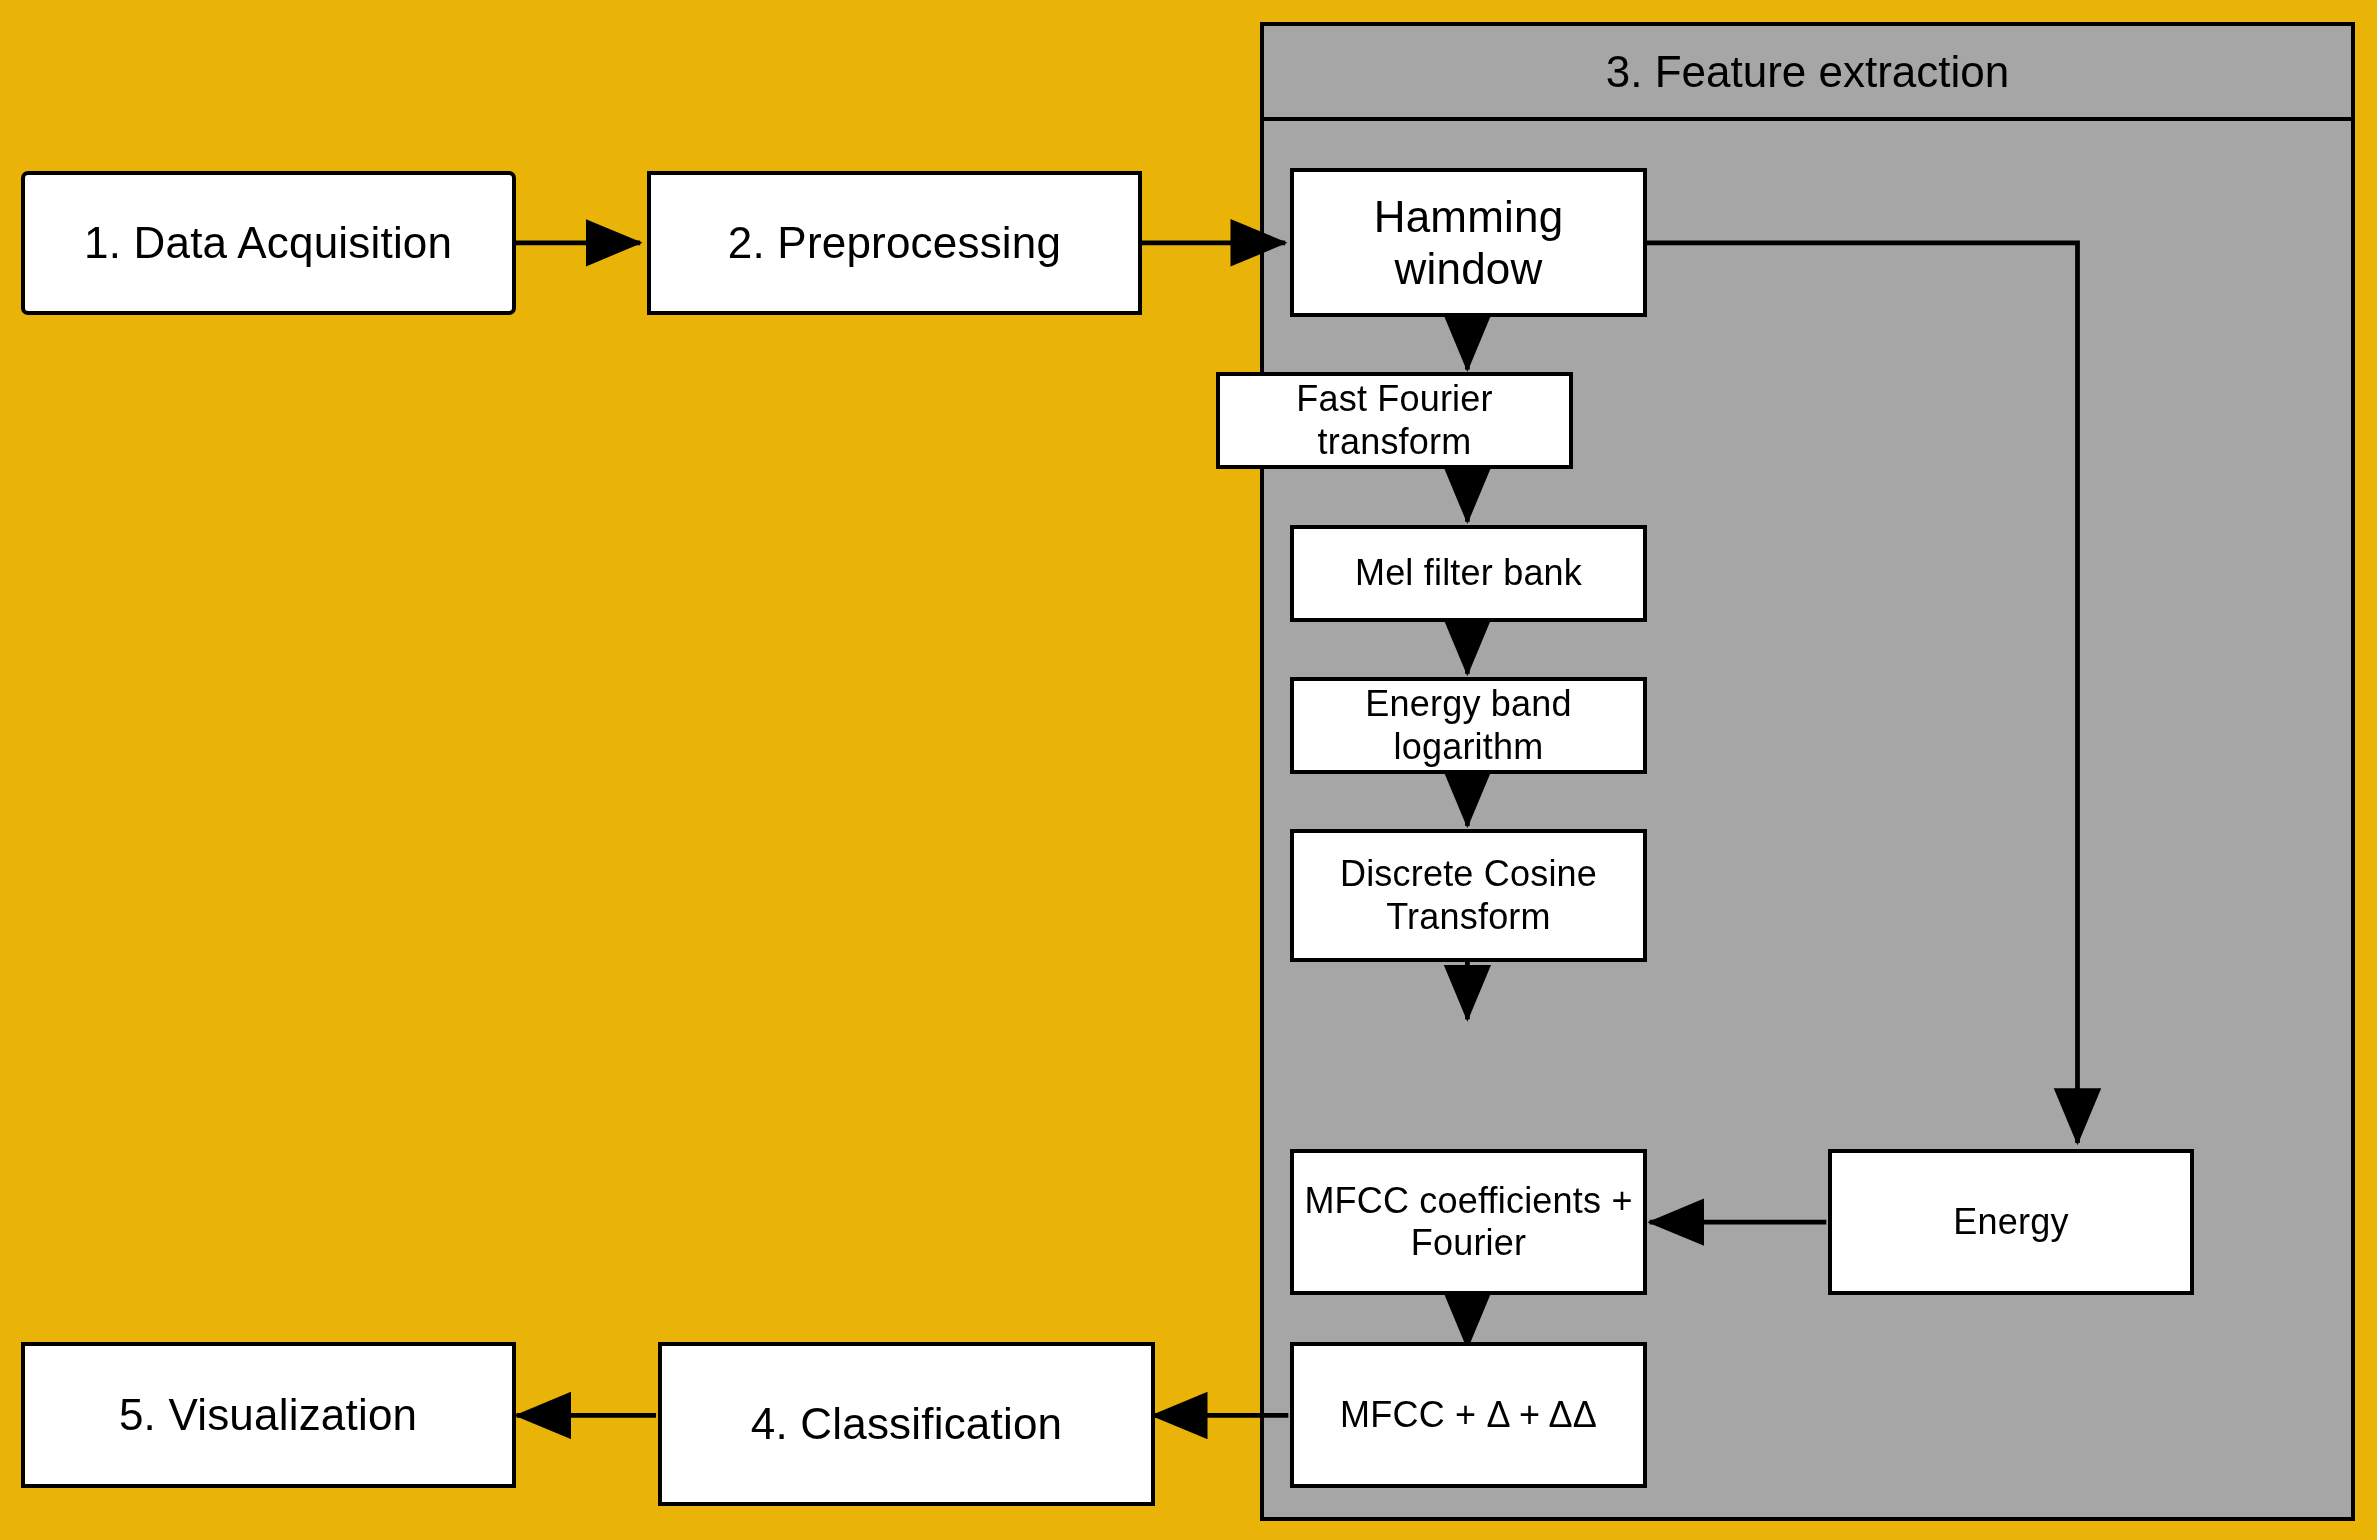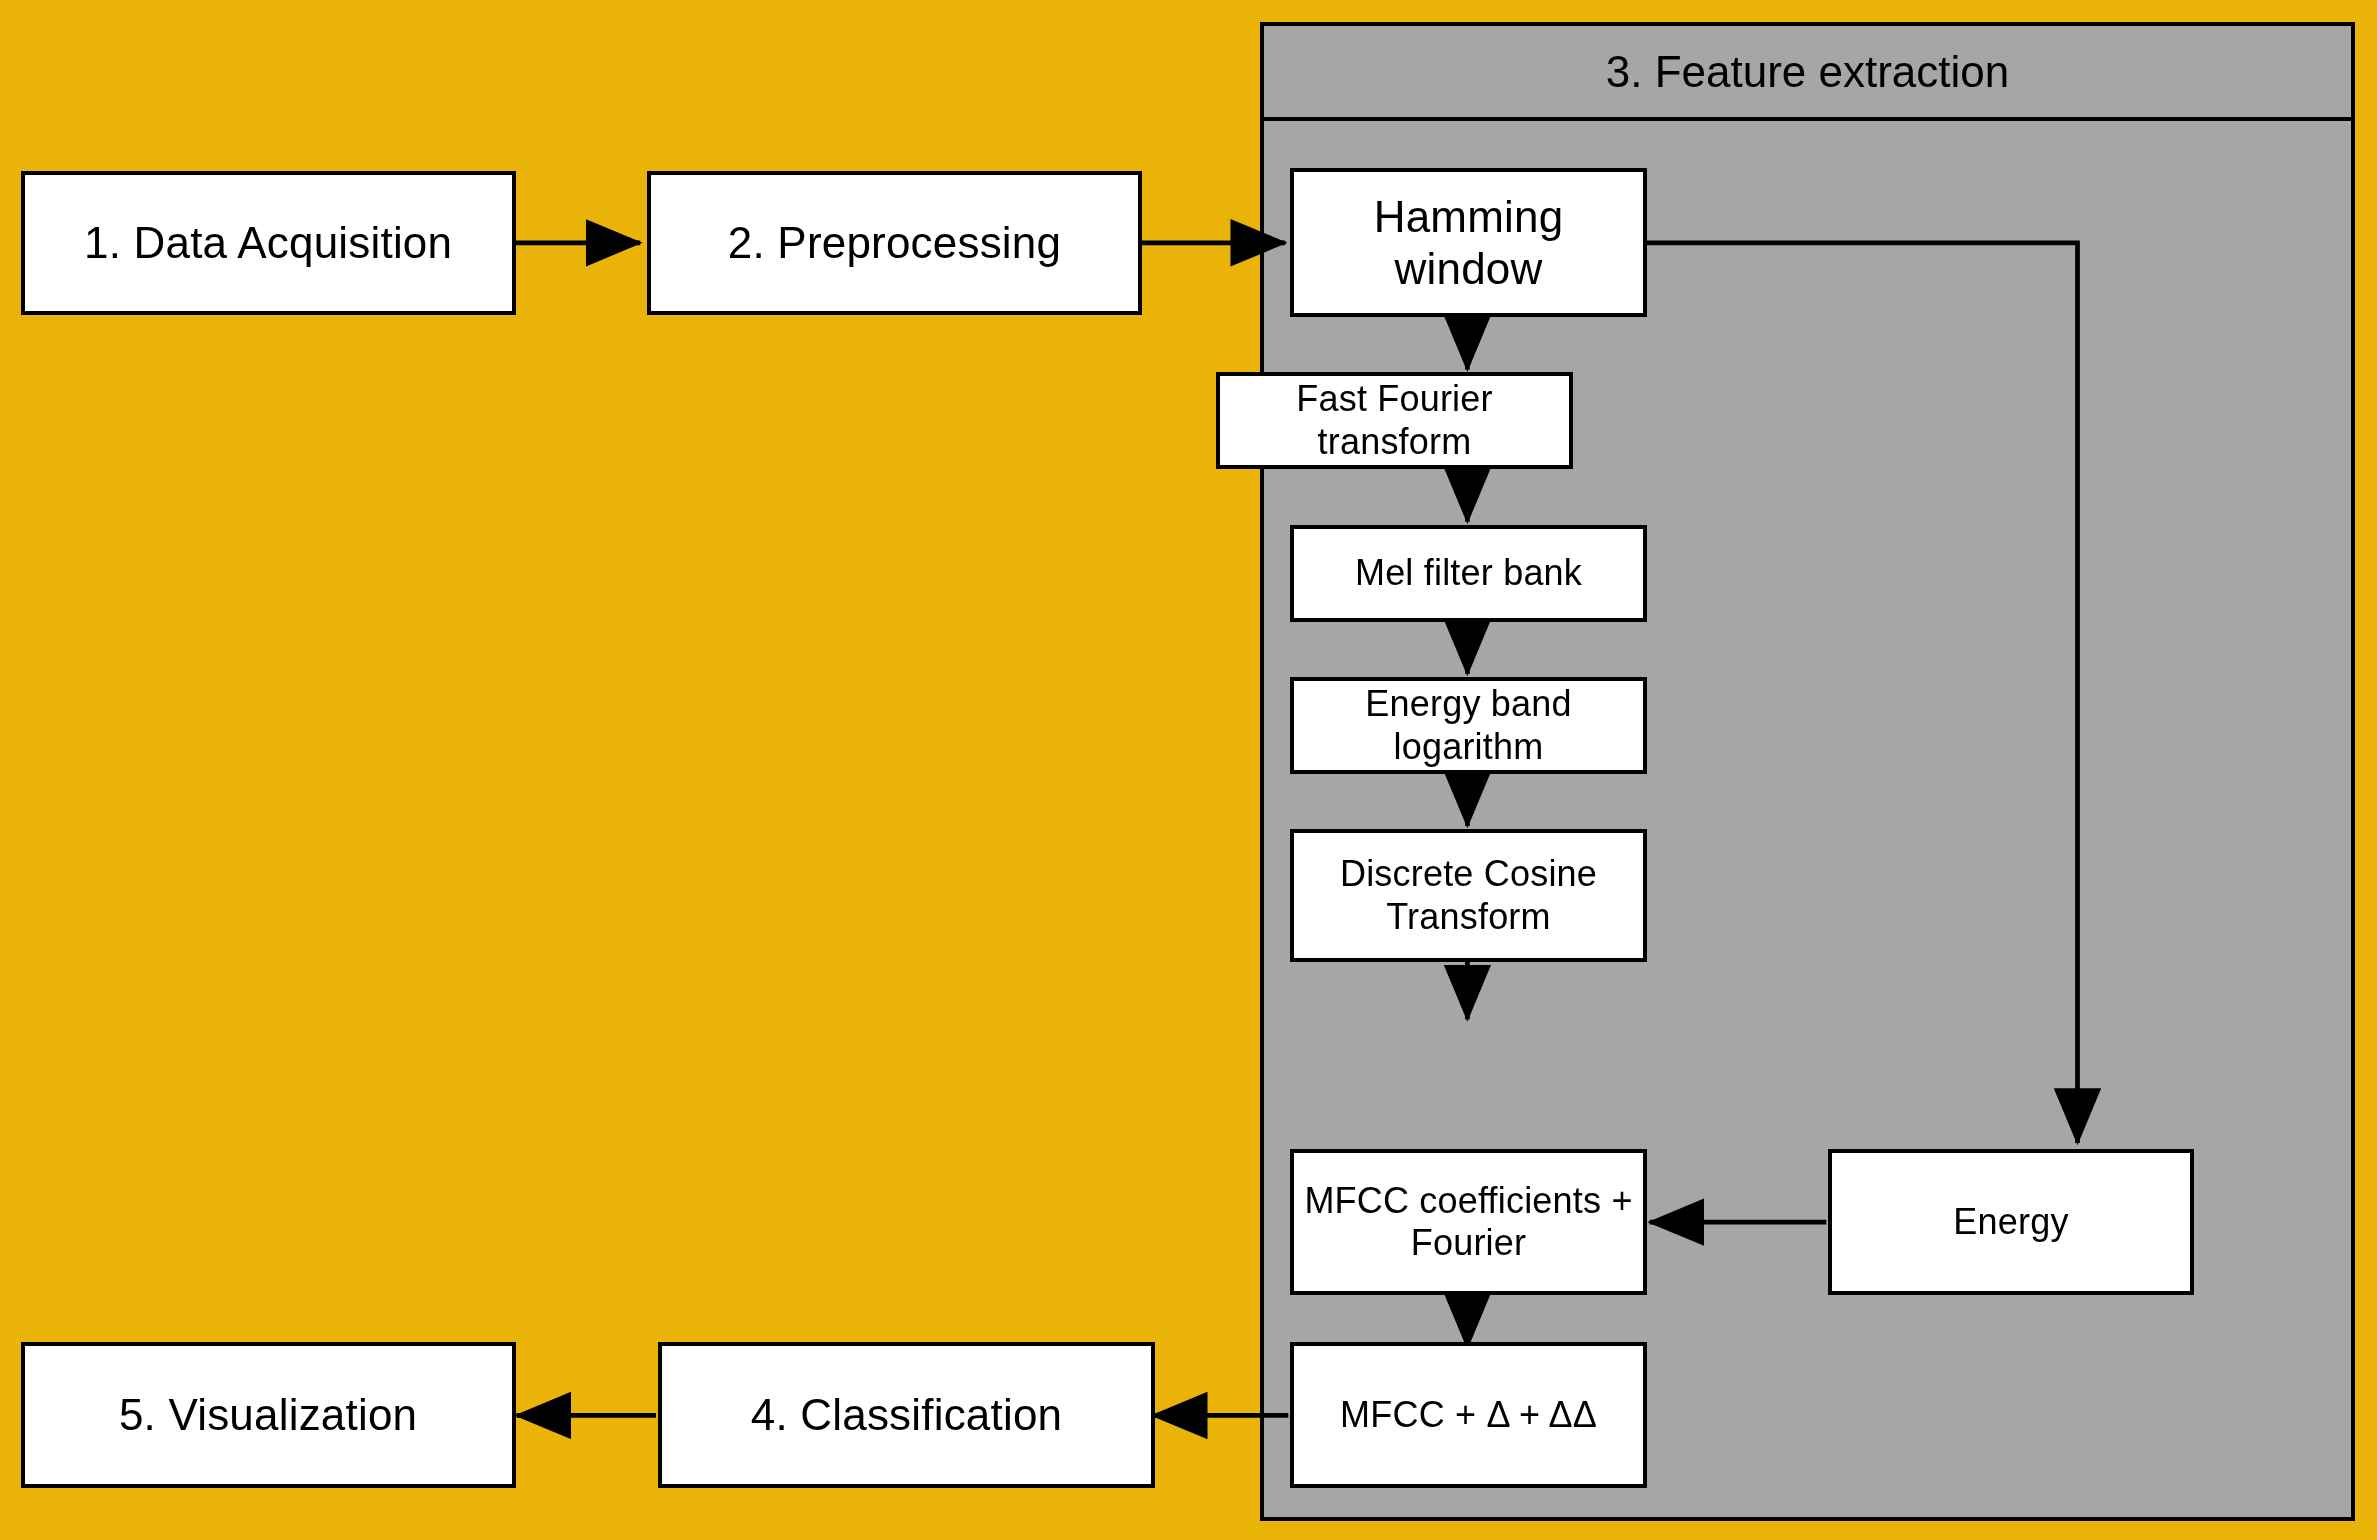--- a/index.html
+++ b/index.html
@@ -104,21 +104,21 @@
 
     <line x1="2305" y1="1542" x2="2082" y2="1542" stroke="#000000" stroke-width="6" marker-end="url(#arrow)"></line>
 
     <line x1="1852" y1="1634" x2="1852" y2="1700" stroke="#000000" stroke-width="6" marker-end="url(#arrow)"></line>
 
     <line x1="1626" y1="1786" x2="1455" y2="1786" stroke="#000000" stroke-width="6" marker-end="url(#arrow)"></line>
 
     <line x1="828" y1="1786" x2="652" y2="1786" stroke="#000000" stroke-width="6" marker-end="url(#arrow)"></line>
   </svg>
 
-  <div class="node big" style="left:20.6px; top:171px; width:495px; height:144px;">
+  <div class="node big" style="left:20.6px; top:171px; width:495px; height:144px;border-radius:7px;">
     <span class="node-label">1. Data Acquisition</span>
   </div>
 
   <div class="node big" style="left:647px; top:171px; width:495px; height:144px;">
     <span class="node-label">2. Preprocessing</span>
   </div>
 
   <div class="node big" style="left:1290px; top:168px; width:357px; height:149px;">
     <span class="node-label">Hamming window</span>
   </div>
@@ -146,21 +146,21 @@
   </div>
 
   <div class="node mid" style="left:1828px; top:1149px; width:366px; height:146px;">
     <span class="node-label">Energy</span>
   </div>
 
   <div class="node mid" style="left:1290px; top:1342px; width:357px; height:146px;">
     <span class="node-label">MFCC + Δ + ΔΔ</span>
   </div>
 
-  <div class="node big" style="left:658px; top:1342px; width:497px; height:146px;">
+  <div class="node big" style="left:658px; top:1342px; width:497px; height:164px;">
     <span class="node-label">4. Classification</span>
   </div>
 
   <div class="node big" style="left:20.6px; top:1342px; width:495px; height:146px;">
     <span class="node-label">5. Visualization</span>
   </div>
 
 </div>
 
 

